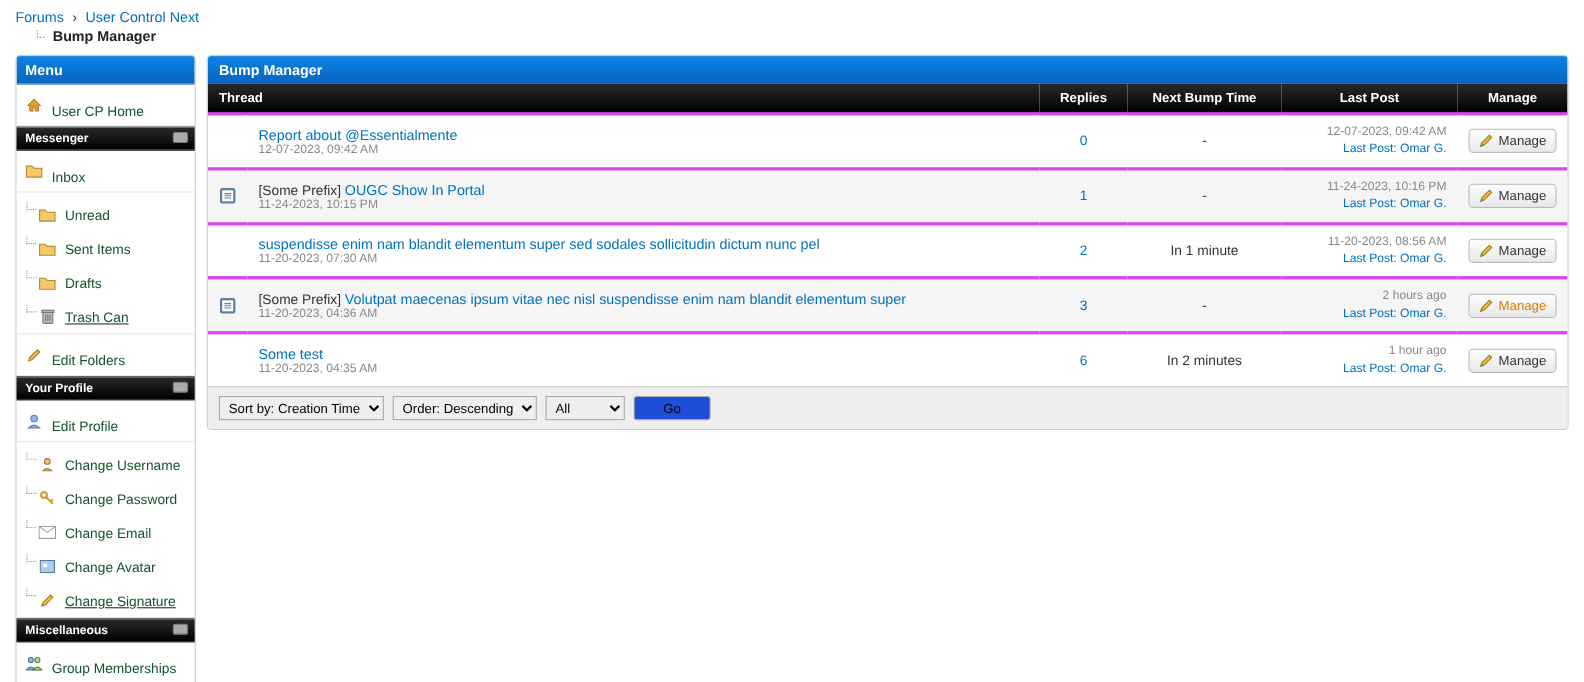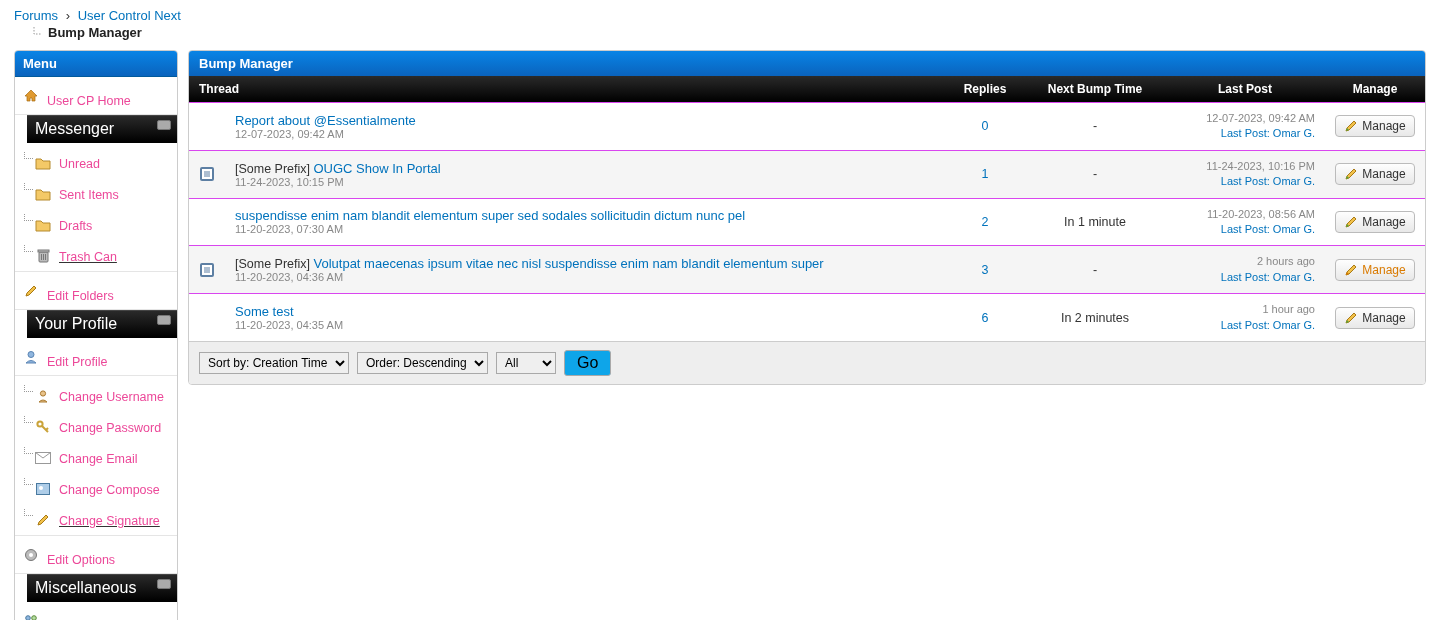--- a/index.html
+++ b/index.html
@@ -10,60 +10,60 @@
   .breadcrumb .sep { color:#333; padding:0 4px; }
   .breadcrumb .branch { padding-left:18px; display:flex; align-items:center; gap:4px; margin-top:2px;}
   .branch-icon { width:12px;height:12px; }
   .breadcrumb .current { font-weight:bold; color:#222; }
 
   .container { display:flex; gap:10px; padding:8px 14px 14px; align-items:flex-start; }
 
   
   .sidebar { width:164px; flex:0 0 164px; border:1px solid #ccc; border-radius:4px; background:#fff;}
   .sb-title { background:linear-gradient(#0984e6,#0a63bd); color:#fff; font-weight:bold; font-size:13px; padding:5px 8px; border-bottom:1px solid #015a9c; border-radius:3px 3px 0 0;}
-  .sb-head  { background:linear-gradient(#2a2a2a,#000); color:#fff; font-weight:normal; font-size:16px; padding:4px 8px; position:relative; border-top:1px solid #444; border-bottom:1px solid #000;margin-left:12px;}
+  .sb-head  { background:linear-gradient(#2a2a2a,#000); color:#fff; font-weight:bold; font-size:11px; padding:4px 8px; position:relative; border-top:1px solid #444; border-bottom:1px solid #000;}
   .sb-head .toggle { position:absolute; right:6px; top:4px; width:14px;height:10px; border:1px solid #777; border-radius:2px; background:#aaa; }
   .sb-row { padding:6px 8px; border-bottom:1px solid #e5e5e5; display:flex; align-items:center; gap:8px; font-size:12.5px; color:#333;}
   .sb-row:last-child{ border-bottom:none;text-decoration:underline; }
-  .sb-row a { color:#ec4899;margin-top:11px; }
+  .sb-row a { color:#14532d;margin-top:11px; }
   .sb-row.indent { padding-left:20px; position:relative; }
   .sb-row.indent::before { content:""; position:absolute; left:9px; top:9px; width:8px; height:6px; border-left:1px dotted #999; border-bottom:1px dotted #999; }
   .sb-group-kids .sb-row { border-bottom:none; padding-top:3px; padding-bottom:3px;align-items:flex-end; }
   .sb-group-kids { padding-bottom:4px; border-bottom:1px solid #e5e5e5; }
 
   .ico { width:16px; height:16px; display:inline-flex; align-items:center; justify-content:center; font-size:13px; }
 
   
   .main { flex:1; }
   .panel { border:1px solid #ccc; border-radius:4px; overflow:hidden; }
   .panel-head { background:linear-gradient(#0984e6,#0a63bd); color:#fff; font-weight:bold; font-size:13px; padding:5px 10px; }
   table.list { width:100%; border-collapse:collapse; font-size:12.5px; }
   table.list thead th { background:linear-gradient(#2a2a2a,#000); color:#fff; font-weight:bold; font-size:12px; text-align:left; padding:6px 10px;margin-left:40px; }
   table.list thead th.c { text-align:center; }
   table.list thead th.r { text-align:center; }
-  table.list tbody tr { border-top:1px solid #d946ef; }
+  table.list tbody tr { border-top:3px solid #d946ef; }
   table.list tbody tr.alt { background:#f5f5f5; }
   table.list td { padding:8px 10px; vertical-align:middle; }
   td.c { text-align:center; }
   td.r { text-align:right; }
   .icon-cell { width:28px; text-align:center; color:#4a7aa0; }
   .thread-title { color:#0072bc; font-size:13px;}
   .thread-sub  { color:#888; font-size:11px; }
   .prefix { color:#333;margin-top:33px; }
   .replies-link { color:#0072bc; }
   .lastpost { color:#888; font-size:11px; line-height:1.4;}
   .lastpost a { color:#0072bc; }
 
   .btn { display:inline-flex; align-items:center; gap:4px; border:1px solid #bbb; border-radius:4px; background:linear-gradient(#fefefe,#e8e8e8); padding:3px 8px; font-size:12px; color:#333; text-decoration:none; cursor:pointer;}
   .btn .pencil { width:14px;height:14px; }
   .btn.orange { color:#d97a00; }
 
   .filters { background:#eee; padding:8px 10px; border-top:1px solid #ccc; display:flex; gap:8px; align-items:center;}
   .filters select { font-size:12px; padding:2px 4px; border:1px solid #a9a9a9; background:#efefef; }
-  .filters .go { border:1px solid #a9a9a9; background:#0ea5e9; padding:3px 12px; font-size:16px; border-radius:3px; cursor:pointer;}
+  .filters .go { border:1px solid #a9a9a9; background:#1d4ed8; padding:3px 26px; font-size:12px; border-radius:3px; cursor:pointer;}
 
   svg { display:block; }
 </style>
 </head>
 <body>
 
 <div class="breadcrumb">
   <a href="#">Forums</a>
   <span class="sep">›</span>
   <a href="#">User Control Next</a>
@@ -86,20 +86,28 @@
             <path d="M8 2 L14 8 H12 V13 H9 V10 H7 V13 H4 V8 H2 Z" fill="#e09a30" stroke="#a86a10" stroke-width="0.7"></path>
           </svg>
       </span>
       <a href="#">User CP Home</a>
     </div>
 
     <div class="sb-head">
       <span>Messenger</span>
       <span class="toggle"></span>
     </div>
+    <div class="sb-row">
+      <span class="ico">
+          <svg width="16" height="13" viewBox="0 0 16 13">
+            <path d="M1 3 V12 H15 V4 H8 L6 2 H1 Z" fill="#f4c967" stroke="#b58a2e"></path>
+          </svg>
+        </span>
+      <a href="#">Inbox</a>
+    </div>
     <div class="sb-group-kids">
       <div class="sb-row indent">
         <span class="ico">
             <svg width="16" height="13" viewBox="0 0 16 13">
               <path d="M1 3 V12 H15 V4 H8 L6 2 H1 Z" fill="#f4c967" stroke="#b58a2e"></path>
             </svg>
           </span>
         <a href="#">Unread</a>
       </div>
       <div class="sb-row indent">
@@ -181,39 +189,30 @@
           </span>
         <a href="#">Change Email</a>
       </div>
       <div class="sb-row indent">
         <span class="ico">
             <svg width="14" height="12" viewBox="0 0 14 12">
               <rect x="0.5" y="0.5" width="13" height="11" fill="#aecde8" stroke="#4a7aa0"></rect>
               <circle cx="5" cy="5" r="2" fill="#fff"></circle>
             </svg>
           </span>
-        <a href="#">Change Compose</a>
+        <a href="#">Change Avatar</a>
       </div>
       <div class="sb-row indent">
         <span class="ico">
             <svg width="14" height="14" viewBox="0 0 14 14">
               <path d="M2 12 L3 9 L10 2 L12 4 L5 11 Z" fill="#f2c14a" stroke="#a97a16"></path>
             </svg>
           </span>
         <a href="#">Change Signature</a>
       </div>
-    </div>
-    <div class="sb-row">
-      <span class="ico">
-          <svg width="14" height="14" viewBox="0 0 14 14">
-            <circle cx="7" cy="7" r="5.5" fill="#bbb" stroke="#777"></circle>
-            <circle cx="7" cy="7" r="2" fill="#fff"></circle>
-          </svg>
-        </span>
-      <a href="#">Edit Options</a>
     </div>
 
     <div class="sb-head">
       <span>Miscellaneous</span>
       <span class="toggle"></span>
     </div>
     <div class="sb-row">
       <span class="ico">
           <svg width="16" height="14" viewBox="0 0 16 14">
             <circle cx="5" cy="4" r="2.3" fill="#8fb6df" stroke="#4a7aa0"></circle>
@@ -381,18 +380,18 @@
                     <path d="M2 12 L3 9 L5 11 Z" fill="#57a63a"></path>
                   </svg>
                   <span>Manage</span>
                 </a></td>
             </tr>
           </tbody>
       </table>
       <div class="filters">
         <select><option>Sort by: Creation Time</option></select>
         <select><option>Order: Descending</option></select>
-        <select style="width:60px"><option>All</option></select>
+        <select style="width:72px"><option>All</option></select>
         <button class="go">Go</button>
       </div>
     </div>
   </div>
 </div>
 
 </body></html>

